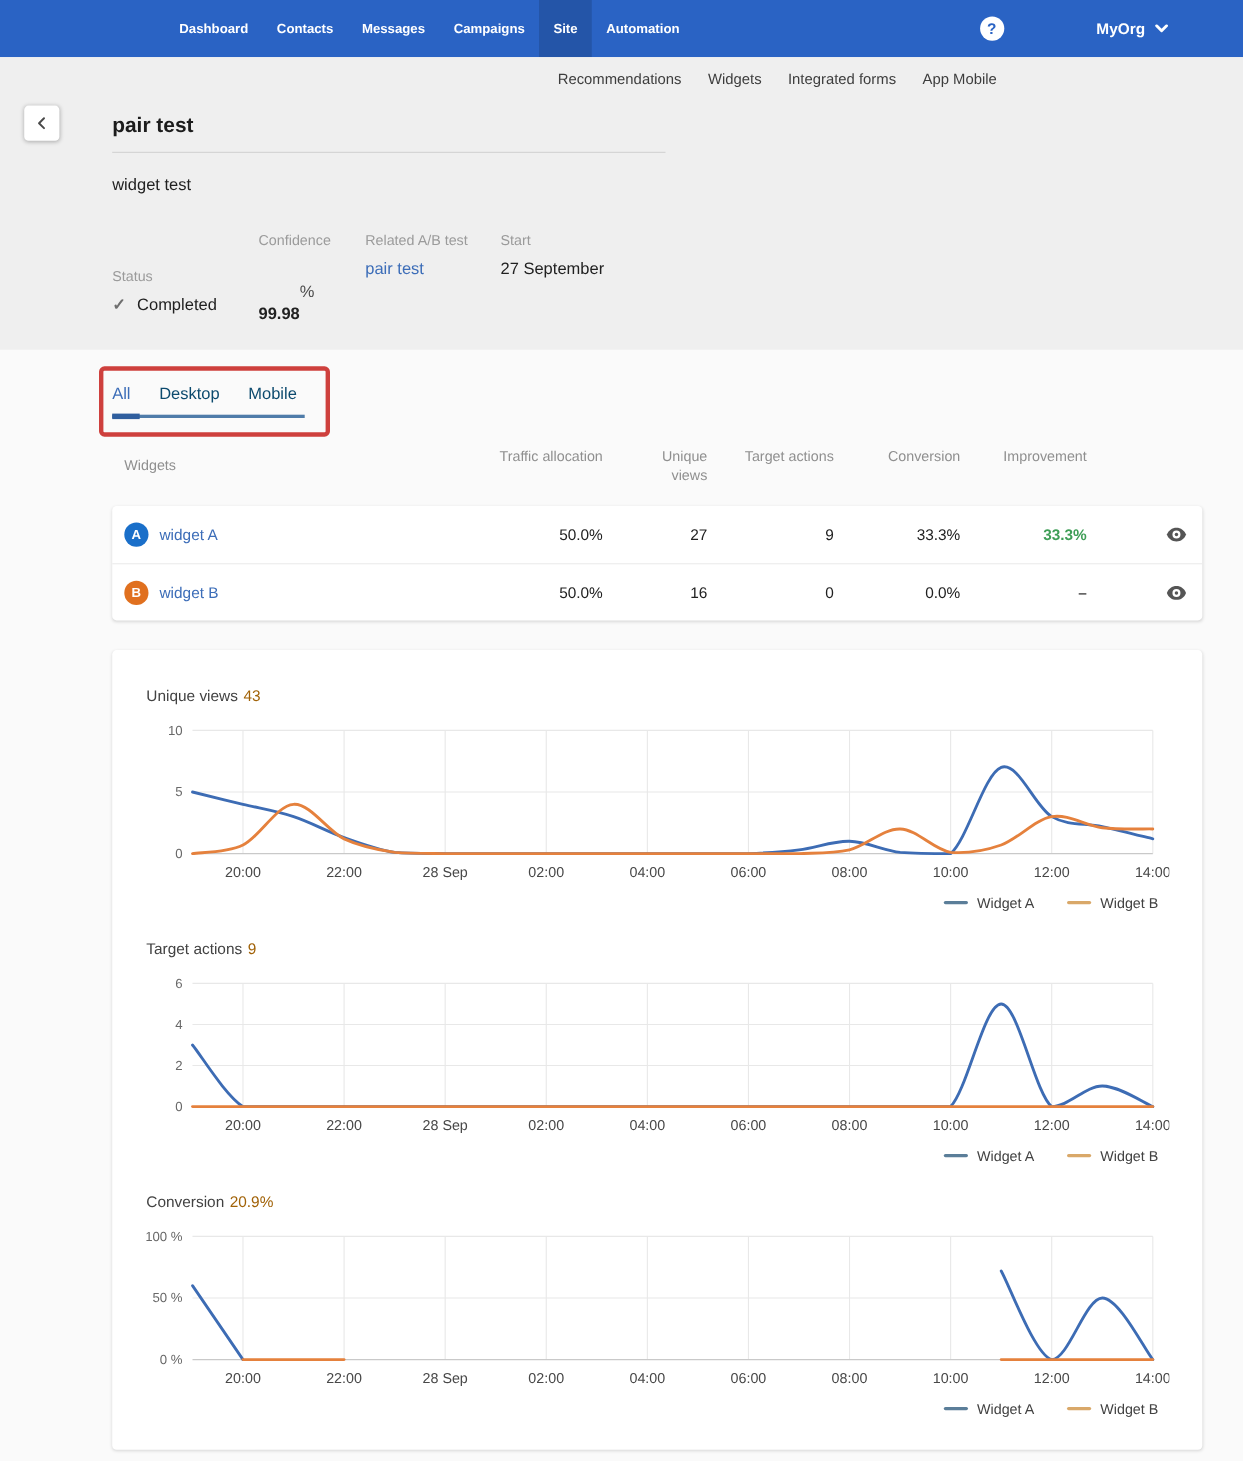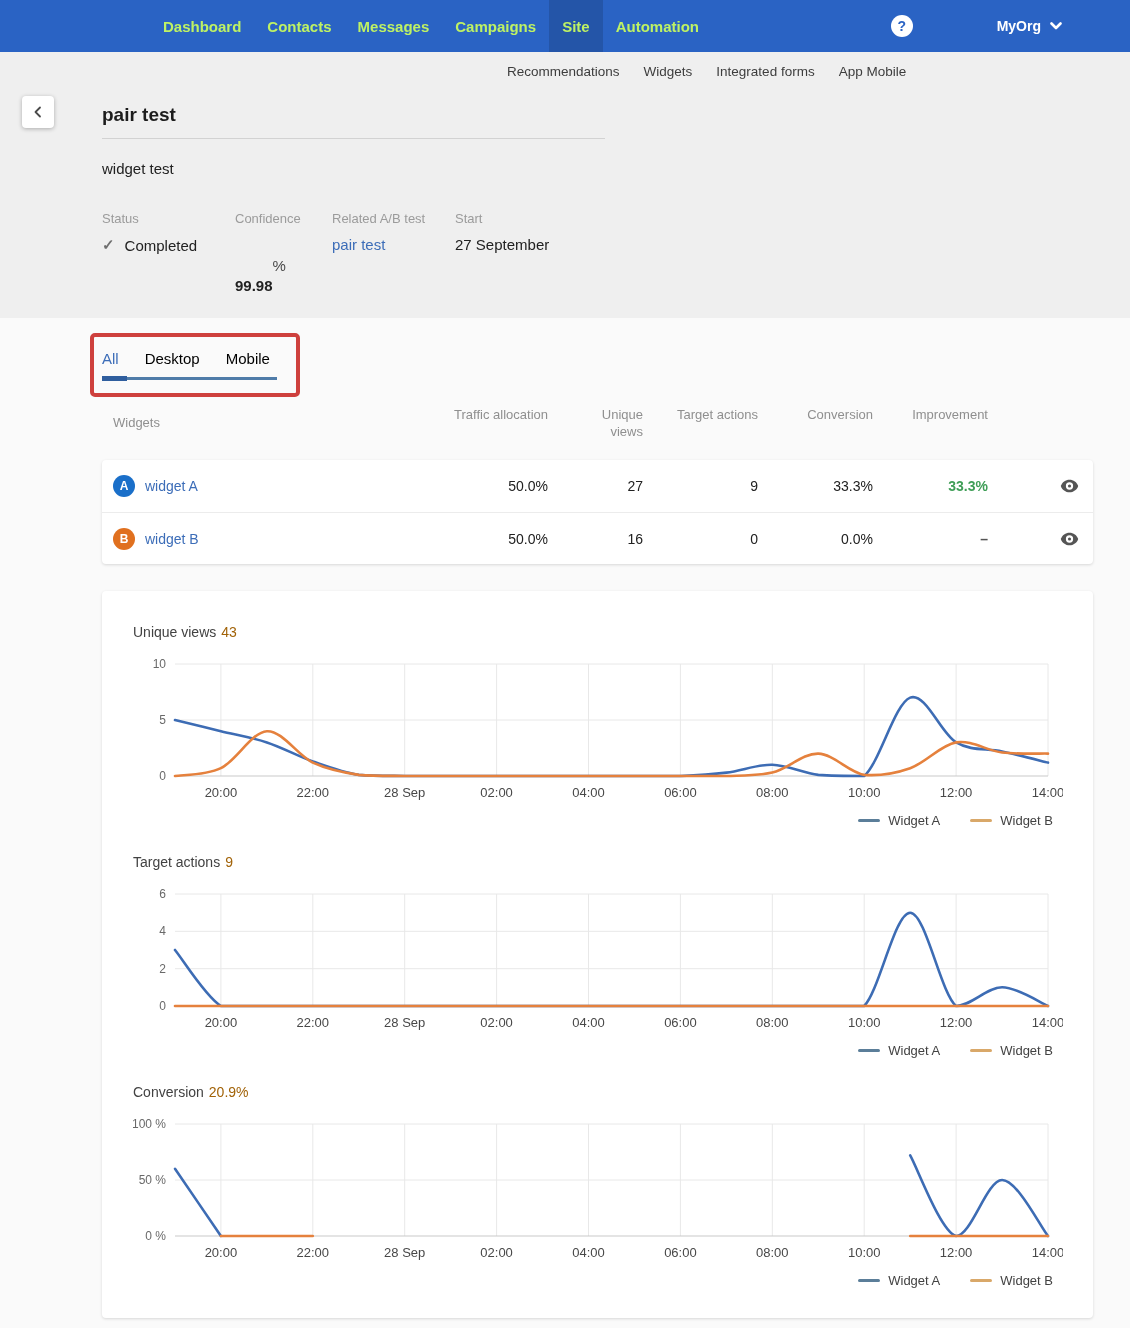--- a/index.html
+++ b/index.html
@@ -1,54 +1,54 @@
 <!DOCTYPE html>
 <html><head>
 <meta charset="utf-8">
 <style>
   * { box-sizing: border-box; margin: 0; padding: 0; }
   body { width: 1130px; font-family: "Liberation Sans", sans-serif; background: #fff; color: #212121; }
 
   
   .topnav { height: 52px; background: #2a63c4; display: flex; align-items: stretch; }
   .nav-items { display: flex; margin-left: 150px; }
-  .nav-item { color: #bef264; font-size: 15px; font-weight: 700; padding: 0 13px; display: flex; align-items: center; cursor: pointer; }
+  .nav-item { color: #ffffff; font-size: 12px; font-weight: 700; padding: 0 13px; display: flex; align-items: center; cursor: pointer; }
   .nav-item.active { background: rgba(0,0,0,0.14); }
   .nav-right { margin-left: auto; margin-right: 68px; display: flex; align-items: center; }
   .help-circle { width: 22px; height: 22px; border-radius: 50%; background: #fff; color: #2a63c4; font-weight: 700; font-size: 14px; display: flex; align-items: center; justify-content: center; cursor: pointer; }
   .org { margin-left: 84px; display: flex; align-items: center; gap: 9px; color: #fff; font-size: 14px; font-weight: 700; cursor: pointer; }
 
   
   .band { background: #efefef; position: relative; padding-bottom: 24px; }
   .subnav { display: flex; gap: 24px; padding-top: 12px; margin-left: 507px; height: 32px; }
   .subnav-item { font-size: 13.5px; color: #3d3d3d; cursor: pointer; white-space: nowrap; }
   .back-btn { position: absolute; left: 22px; top: 44px; width: 32px; height: 32px; background: #fff; border: none; border-radius: 4px; box-shadow: 0 1px 4px rgba(0,0,0,0.28); display: flex; align-items: center; justify-content: center; cursor: pointer; }
   .header-content { margin-left: 102px; }
   .page-title { font-size: 19px; font-weight: 700; color: #1c1c1c; margin-top: 20px; }
   .title-rule { width: 503px; height: 1px; background: #d2d2d2; border: none; margin-top: 12px; }
   .subtitle { font-size: 15px; margin-top: 21px; }
   .meta { display: flex; margin-top: 34px; }
   .meta-col { display: flex; flex-direction: column; }
-  .meta-col:nth-child(1) { width: 133px; }
+  .meta-col:nth-child(1) { width: 133px; margin-top: 32px; }
   .meta-col:nth-child(2) { width: 97px; }
   .meta-col:nth-child(3) { width: 123px; }
   .meta-label { font-size: 13px; color: #9b9b9b; }
   .meta-value { font-size: 15px; margin-top: 10px; display: flex; align-items: center; }
   .check-glyph { color: #6f6f6f; font-weight: 700; margin-right: 10px; font-size: 15px; }
   .bold-val { font-weight: 700; margin-top: 41px; }
   .pct-suffix { color: #4a4a4a; font-weight: 400; }
   .link { color: #3c6db8; cursor: pointer; text-decoration: none; }
 
   
   main { background: #fafafa; padding-bottom: 25px; }
 
   .tabs-wrap { position: relative; margin-left: 102px; padding-top: 32px; width: 280px; }
   .annotation-box { position: absolute; left: -12px; top: 15px; width: 210px; height: 64px; border: 4px solid #ce403d; border-radius: 5px; pointer-events: none; }
   .tabs { display: flex; gap: 26px; font-size: 15px; }
-  .tab { color: #000000; cursor: pointer; }
+  .tab { color: #0c4a6e; cursor: pointer; }
   .tab.active { color: #3c6db8; }
   .tab-line { position: relative; width: 175px; height: 3px; background: #4f7ca9; margin-top: 10px; }
   .tab-line-active { position: absolute; left: 0; top: -1px; width: 25px; height: 5px; background: #2f5e9e; }
 
   .grid-cols { display: grid; grid-template-columns: 318px 128px 95px 115px 115px 115px 1fr; }
   .table-header { margin: 26px 0 0 102px; width: 991px; color: #8f8f8f; font-size: 13px; line-height: 17px; align-items: start; }
   .th { text-align: right; }
   .th:first-child { text-align: left; padding-left: 11px; padding-top: 8px; }
   .th-wrap { max-width: 56px; justify-self: end; }
 

